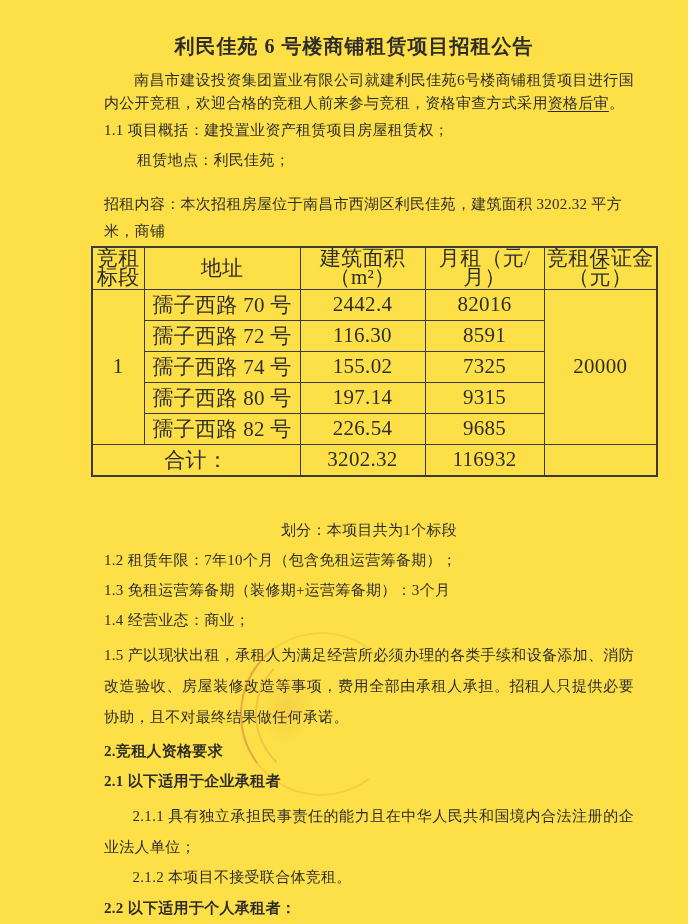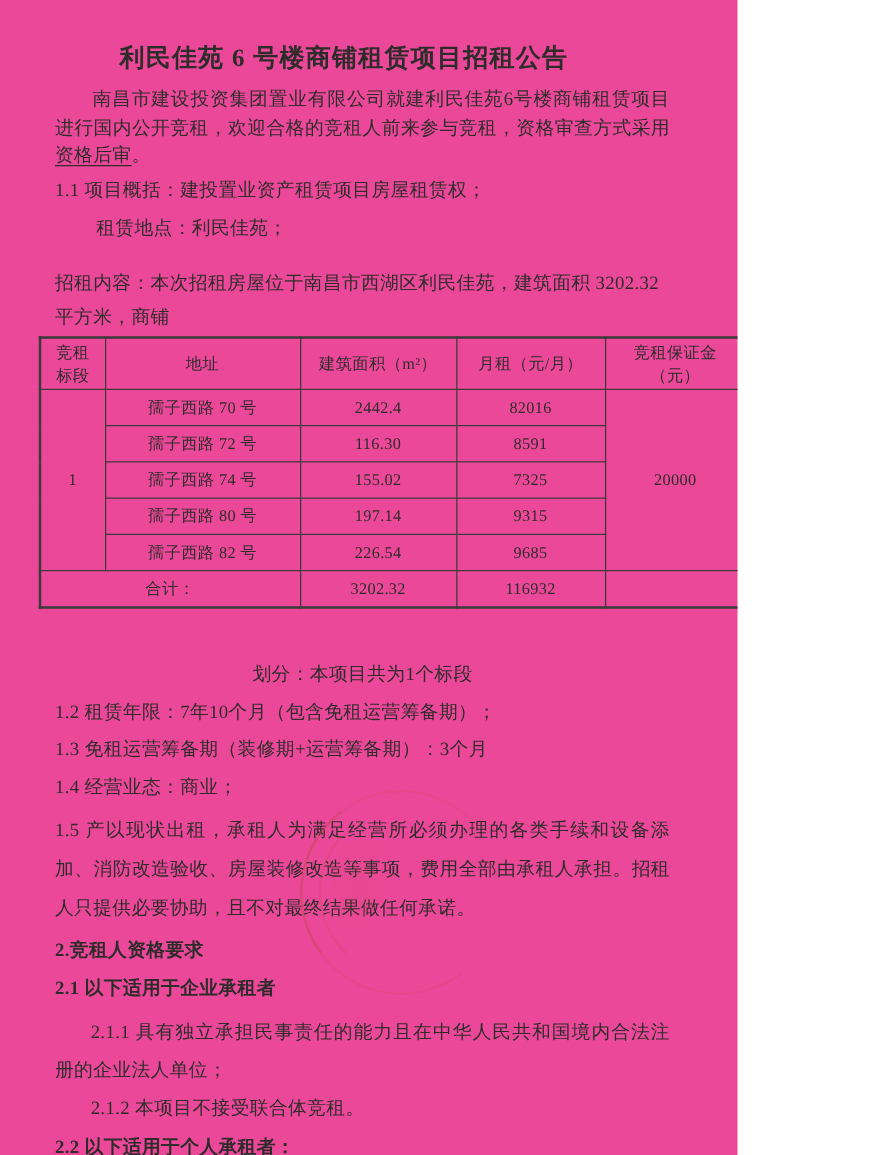--- a/index.html
+++ b/index.html
@@ -1,23 +1,23 @@
 <!DOCTYPE html>
 <html><head>
 <meta charset="utf-8">
 <style>
   html,body { margin:0; padding:0; background:#ffffff; }
   .page {
     position:relative;
-    width:590px; height:924px;
+    width:688px; height:924px;
     box-sizing:border-box;
-    background:#ec4899;
+    background:#fde047;
     color:#2e2c2b;
     font-family:"Liberation Serif","DejaVu Serif",serif;
-    padding:33px 54px 20px 44px;
+    padding:33px 54px 20px 104px;
     overflow:hidden;
   }
   .title {
     font-size:20px; font-weight:bold;
     text-align:center;
     margin:0 -54px 9px -84px;
     letter-spacing:1px;
   }
   p { margin:0; }
   .intro {
@@ -36,21 +36,21 @@
   .loc { text-indent:2.2em; margin-bottom:20px; }
   .content1 { margin-bottom:1px; line-height:27px; }
   .content2 { text-indent:2.9em; margin-bottom:2px; line-height:20px; }
   .item11 { margin-bottom:9px; }
 
   table.lease {
     border-collapse:collapse;
     table-layout:fixed;
     width:565px;
     margin-left:-13px;
-    font-size:13px;
+    font-size:21px;
     color:#2e2c2b;
     border:2px solid #3a3a3a;
   }
   table.lease th, table.lease td {
     border:1px solid #3a3a3a;
     text-align:center;
     vertical-align:middle;
     padding:1px 2px;
     font-weight:normal;
     letter-spacing:0.3px;

